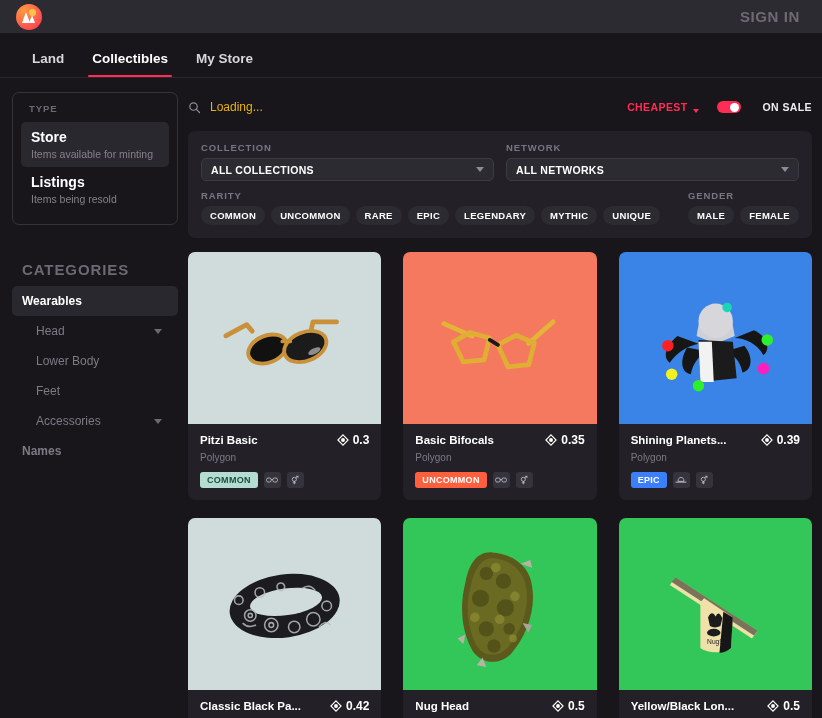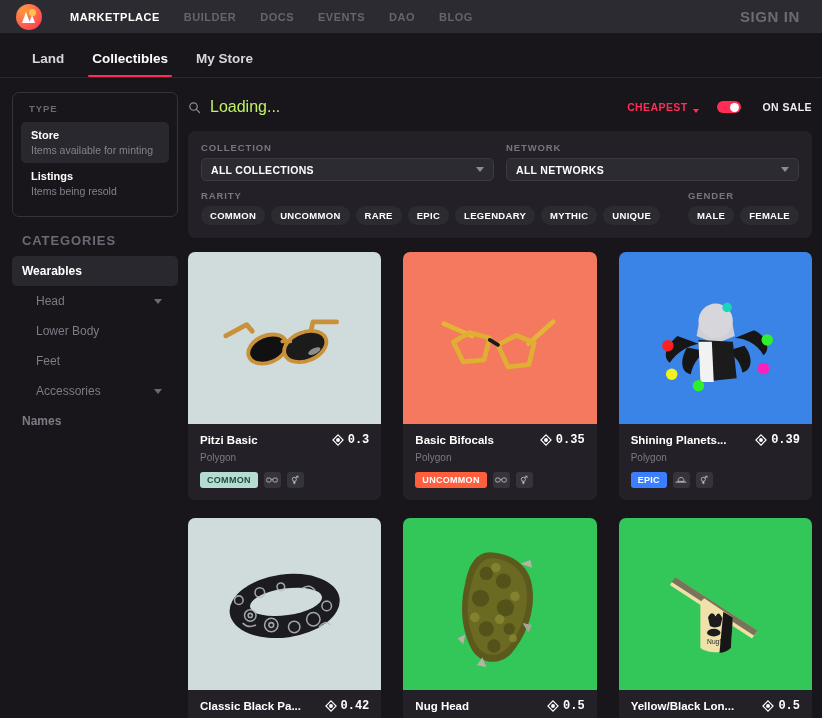--- a/index.html
+++ b/index.html
@@ -95,25 +95,25 @@
     border: 1px solid #35333a;
     border-radius: 7px;
     padding: 10px 8px 12px 8px;
   }
   .section-label {
     font-size: 9.5px; letter-spacing: 0.9px; color: #6d6974;
     font-weight: bold; padding: 0 8px 8px 8px;
   }
   .type-item { border-radius: 5px; padding: 7px 10px; cursor: pointer; }
   .type-item.active { background: #2a282f; }
-  .type-title { font-size: 11px; font-weight: bold; color: #fff; }
+  .type-title { font-size: 14px; font-weight: bold; color: #fff; }
   .type-sub { font-size: 10.5px; color: #85818c; margin-top: 3px; }
   .cats-label {
-    font-size: 13px; letter-spacing: 0.9px; color: #6d6974;
-    font-weight: bold; margin: 16px 0 8px 10px;
+    font-size: 15px; letter-spacing: 0.9px; color: #6d6974;
+    font-weight: bold; margin: 36px 0 8px 10px;
   }
   .cat-item {
     border-radius: 5px; padding: 8px 10px; font-size: 12px;
     color: #7e7a86; cursor: pointer; display: flex;
     align-items: center; justify-content: space-between;
   }
   .cat-item.active { background: #2a282f; color: #fff; font-weight: bold; }
   .cat-item.root { font-weight: bold; }
   .cat-item.sub { padding-left: 24px; }
   .caret {
@@ -122,21 +122,21 @@
     border-right: 4px solid transparent;
     border-top: 5px solid #6d6974;
     margin-right: 6px;
   }
 
   
   .main { flex: 1; padding: 0 10px 0 10px; }
   .toolbar { display: flex; align-items: center; height: 30px; }
   .search-wrap { display: flex; align-items: center; gap: 9px; flex: 1; }
   .search-icon { width: 13px; height: 13px; flex: none; }
-  .search-text { font-size: 16px; color: #bef264; }
+  .search-text { font-size: 12px; color: #eab308; }
   .sortby {
     font-size: 10.5px; font-weight: bold; letter-spacing: .4px;
     color: #ff2d55; display: flex; align-items: flex-end; gap: 5px;
     cursor: pointer; margin-right: 18px;
   }
   .sortby .caret-sm {
     width: 0; height: 0;
     border-left: 3.5px solid transparent;
     border-right: 3.5px solid transparent;
     border-top: 4.5px solid #ff2d55;
@@ -205,21 +205,21 @@
   .card {
     background: #232127;
     border-radius: 7px;
     overflow: hidden;
     cursor: pointer;
   }
   .thumb { height: 172px; position: relative; overflow: hidden; }
   .card-info { padding: 9px 12px 12px 12px; }
   .card-top { display: flex; align-items: center; justify-content: space-between; }
   .card-title { font-size: 11.5px; font-weight: bold; color: #fff; }
-  .card-price { display: flex; align-items: center; gap: 4px; font-size: 12px; font-weight: bold; color: #fff; font-family: Liberation Mono, monospace; }
+  .card-price { display: flex; align-items: center; gap: 4px; font-size: 12px; font-weight: bold; color: #fff; }
   .mana-icon { width: 12px; height: 12px; }
   .card-net { font-size: 10px; color: #7d7984; margin-top: 5px; }
   .card-badges { display: flex; align-items: center; gap: 6px; margin-top: 9px; }
   .rarity-badge {
     border-radius: 3px; height: 16px; padding: 0 7px;
     display: flex; align-items: center;
     font-size: 9px; font-weight: bold; letter-spacing: .3px;
   }
   .ico-box {
     width: 17px; height: 16px; border-radius: 3px; background: #35333b;
@@ -229,28 +229,20 @@
 </style>
 </head>
 <body>
 
 <div class="topnav">
   <div class="logo">
     <div class="sun"></div>
     <div class="sail1"></div>
     <div class="sail2"></div>
   </div>
-  <div class="nav-links" id="nav-links">
-      <div class="nav-link active">MARKETPLACE</div>
-      <div class="nav-link">BUILDER</div>
-      <div class="nav-link">DOCS</div>
-      <div class="nav-link">EVENTS</div>
-      <div class="nav-link">DAO</div>
-      <div class="nav-link">BLOG</div>
-    </div>
   <div class="signin">SIGN IN</div>
 </div>
 
 <div class="subtabs" id="subtabs">
     <div class="subtab">Land</div>
     <div class="subtab active">Collectibles</div>
     <div class="subtab">My Store</div>
   </div>
 
 <div class="page">

